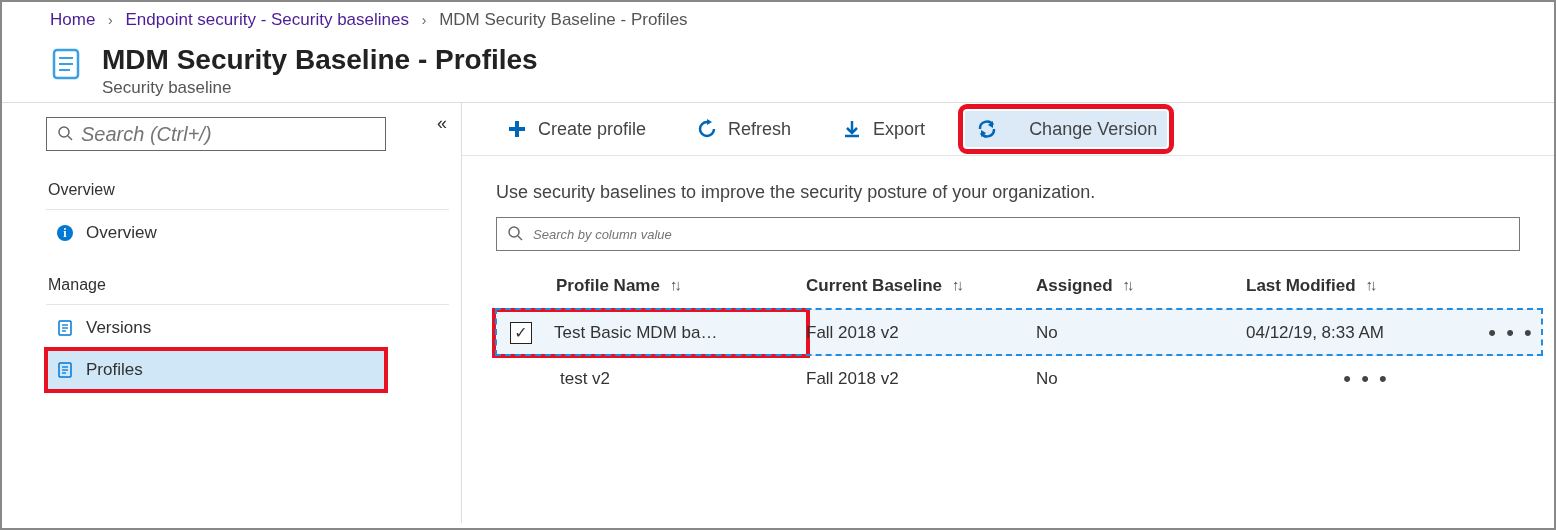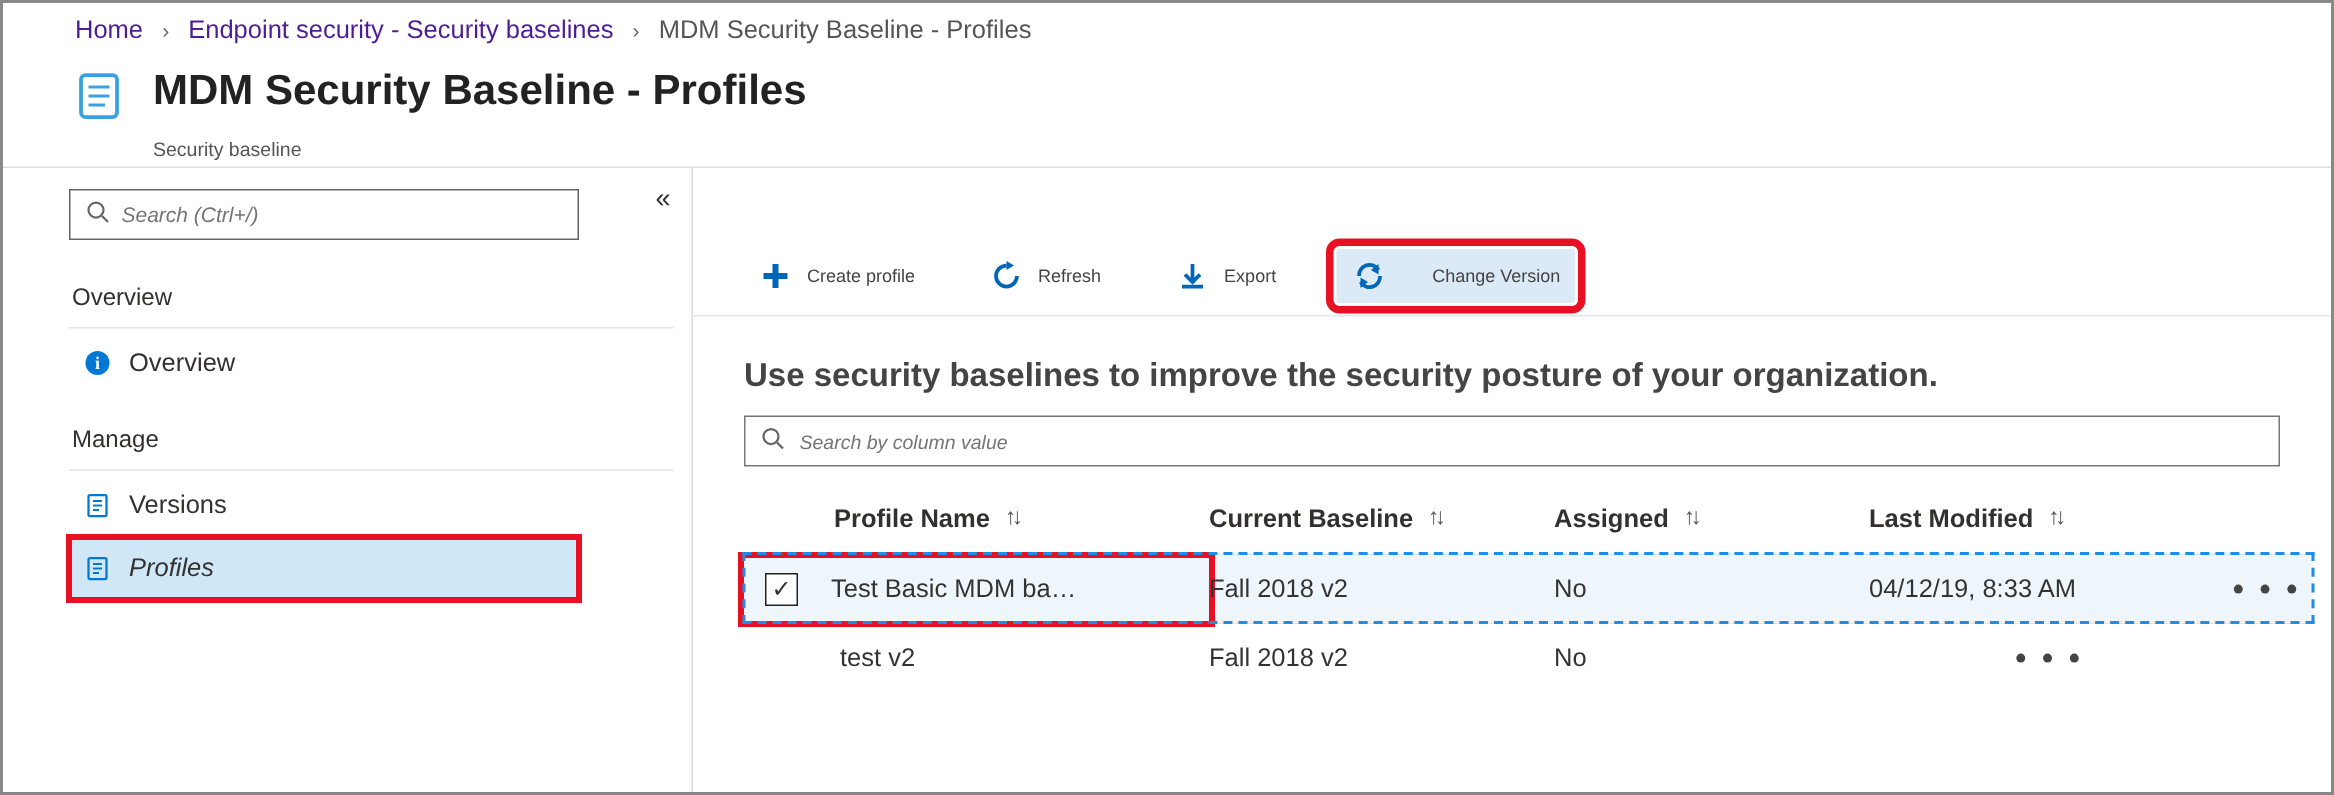--- a/index.html
+++ b/index.html
@@ -26,21 +26,21 @@
     .header {
       display: flex;
       align-items: flex-start;
       padding: 8px 20px 4px 44px;
     }
     .header .icon-box {
       width: 40px; height: 40px; display:flex; align-items:center; justify-content:center;
       margin-right: 16px;
     }
     .header h1 { font-size: 28px; font-weight: 600; color:#222; }
-    .header .sub { font-size: 13px; color: #555; margin-top: 16px; }
+    .header .sub { font-size: 17px; color: #555; margin-top: 2px; }
     
     .body {
       display: flex;
       border-top: 1px solid #ddd;
       height: calc(100% - 105px);
     }
     .sidebar {
       width: 460px;
       border-right: 1px solid #ddd;
       padding: 14px 12px 0 44px;
@@ -57,21 +57,21 @@
     .search-box {
       display:flex; align-items:center;
       border: 1px solid #666;
       width: 340px;
       height: 34px;
       padding: 0 10px;
       margin-bottom: 20px;
     }
     .search-box input {
       border:none; outline:none; flex:1;
-      font-style: italic; font-size: 14px; color:#737373;
+      font-style: italic; font-size: 20px; color:#737373;
       background: transparent;
     }
     .section-label {
       font-size: 16px; color:#323130; padding: 10px 0 10px 2px;
       border-bottom: 1px solid #e5e5e5;
       margin-bottom: 2px;
     }
     .nav-item {
       display:flex; align-items:center;
       height: 42px;
@@ -90,34 +90,32 @@
     
     .main { flex:1; padding: 0; }
     .toolbar {
       display:flex; align-items:center;
       padding: 8px 20px 8px 34px;
       border-bottom: 1px solid #e5e5e5;
       gap: 30px;
     }
     .tbtn {
       display:flex; align-items:center;
-      font-size: 12px; color: #444;
+      font-size: 18px; color: #444;
       cursor:pointer;
       padding: 6px 10px;
       gap: 10px;
       border-radius: 2px;
-      margin-top: 46px;
     }
     .tbtn .ticon { color: #0067b8; display:flex; align-items:center; }
     .tbtn.hovered { background: #dceaf7; gap: 30px; }
     .intro {
       padding: 26px 34px 14px 34px;
-      font-size: 22px;
+      font-size: 18px;
       color: #444;
-      font-weight: bold;
     }
     .col-search {
       margin: 0 34px 12px 34px;
       display:flex; align-items:center;
       border: 1px solid #777;
       height: 34px;
       padding: 0 10px;
     }
     .col-search input {
       border:none; outline:none; flex:1;
@@ -224,21 +222,21 @@
       <span class="nav-icon">
         <svg width="18" height="18" viewBox="0 0 18 18">
             <rect x="3" y="2" width="12" height="14" rx="1" fill="none" stroke="#0078d4" stroke-width="1.5"></rect>
             <line x1="6" y1="6" x2="12" y2="6" stroke="#0078d4" stroke-width="1.3"></line>
             <line x1="6" y1="9" x2="12" y2="9" stroke="#0078d4" stroke-width="1.3"></line>
             <line x1="6" y1="12" x2="10" y2="12" stroke="#0078d4" stroke-width="1.3"></line>
           </svg>
       </span>
       <span>Versions</span>
     </div>
-    <div class="nav-item active highlight-red" style="width:340px;font-style:italic;">
+    <div class="nav-item active highlight-red" style="width:340px;">
       <span class="nav-icon">
         <svg width="18" height="18" viewBox="0 0 18 18">
             <rect x="3" y="2" width="12" height="14" rx="1" fill="none" stroke="#0078d4" stroke-width="1.5"></rect>
             <line x1="6" y1="6" x2="12" y2="6" stroke="#0078d4" stroke-width="1.3"></line>
             <line x1="6" y1="9" x2="12" y2="9" stroke="#0078d4" stroke-width="1.3"></line>
             <line x1="6" y1="12" x2="10" y2="12" stroke="#0078d4" stroke-width="1.3"></line>
           </svg>
       </span>
       <span>Profiles</span>
     </div>

